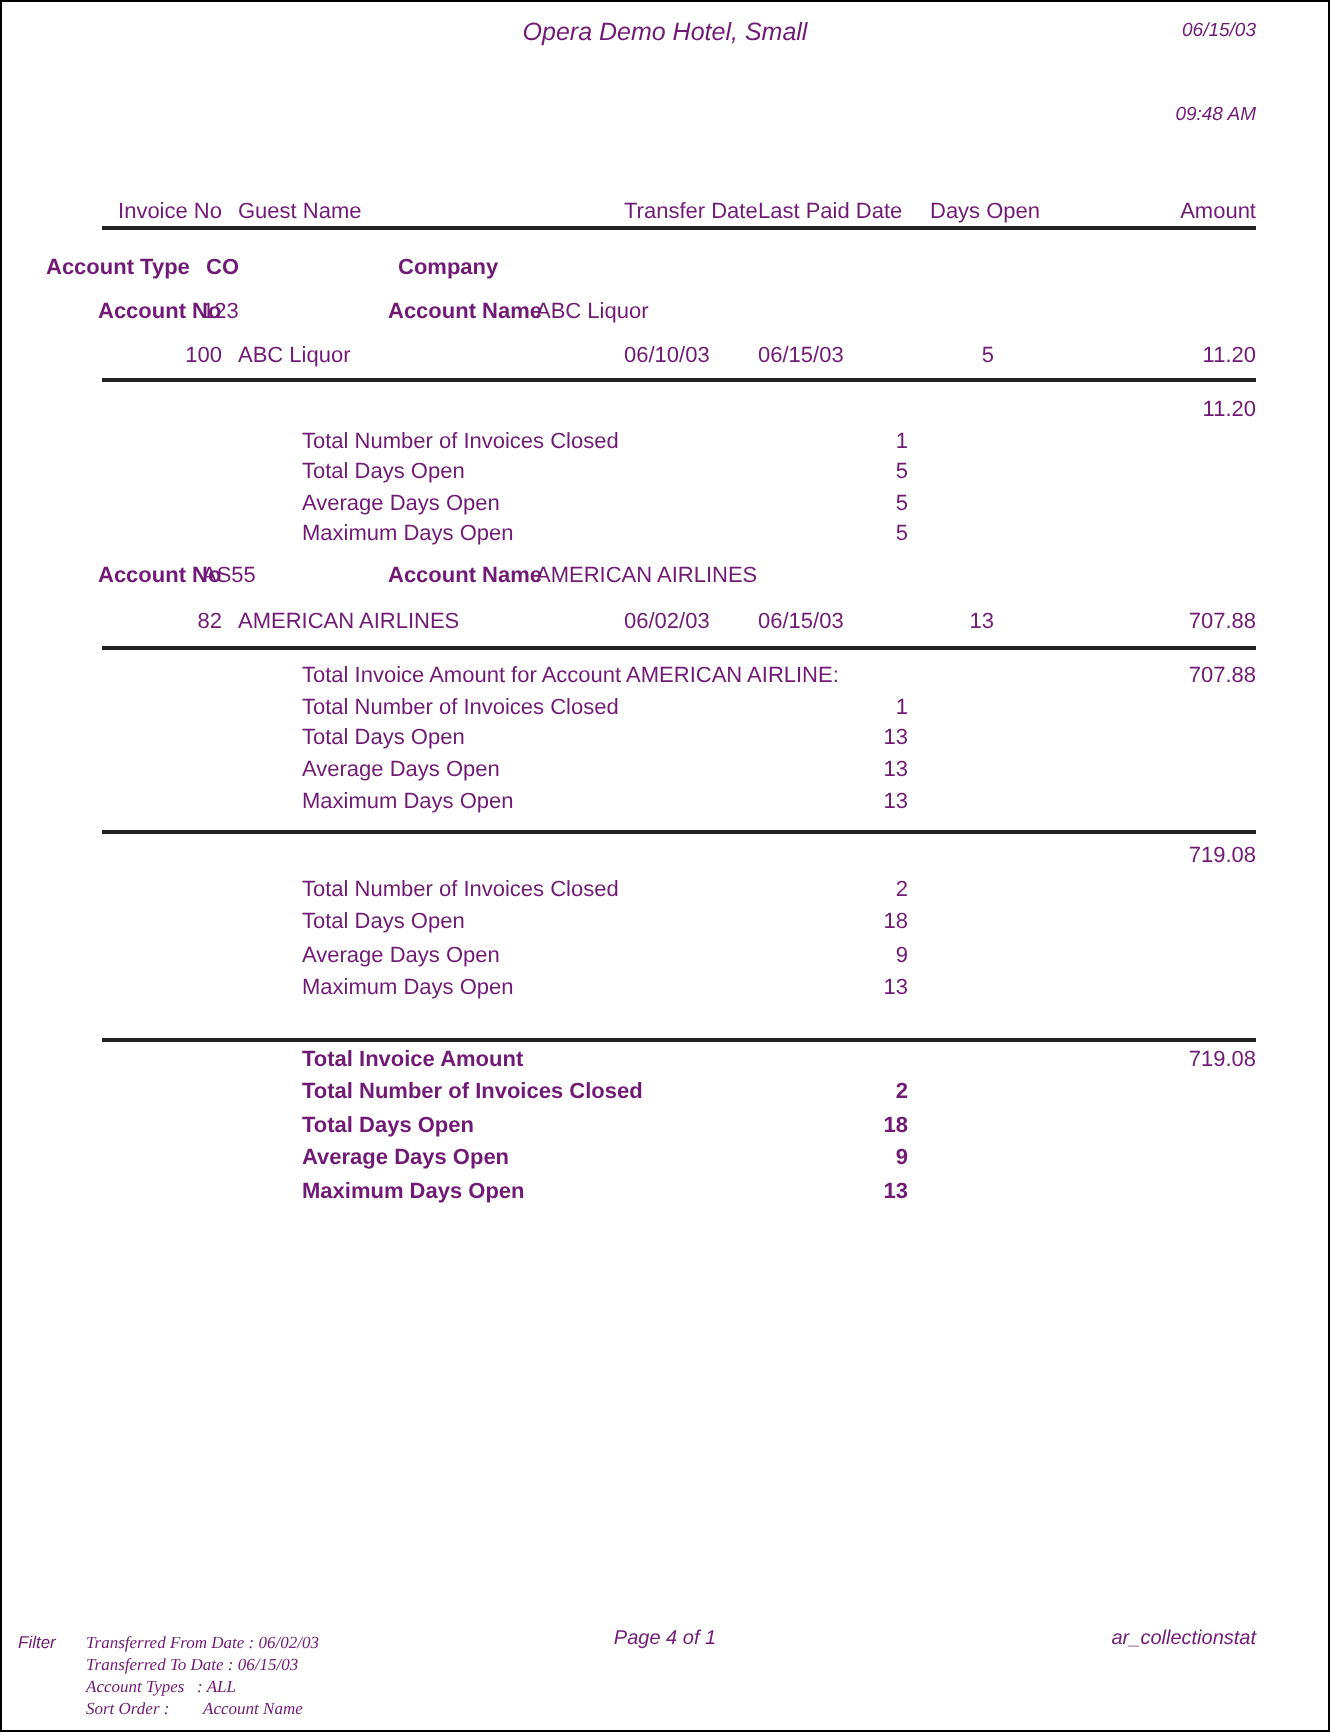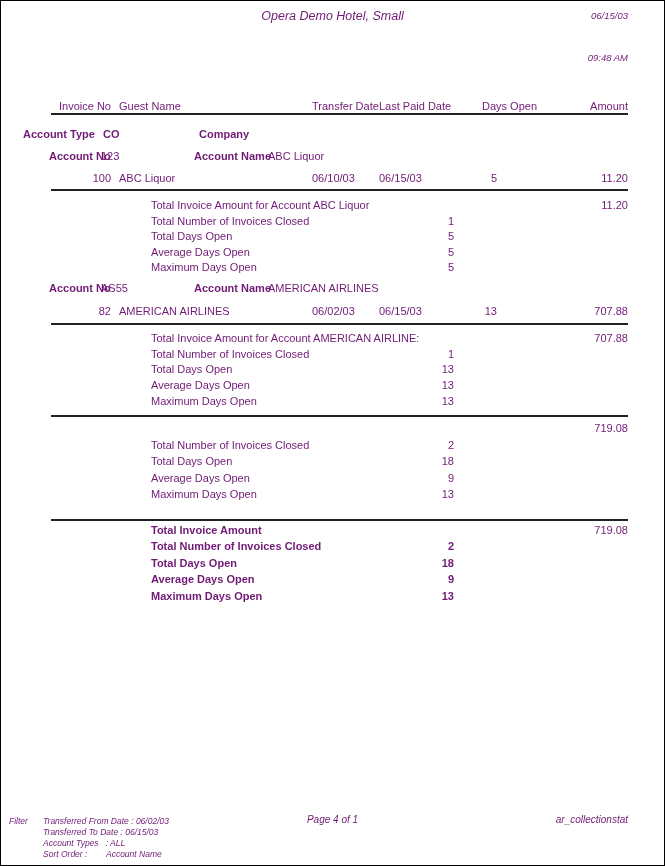--- a/index.html
+++ b/index.html
@@ -26,41 +26,41 @@
   .hdr-date { position:absolute; top:9px; right:36px; font-size:9.5px; font-style:italic; }
   .hdr-time { position:absolute; top:51px; right:36px; font-size:9.5px; font-style:italic; }
 
   .hline { position:absolute; left:50px; width:577px; height:0; border-top:2px solid #222; }
 
   
   .c-invno  { left:40px;  width:70px;  text-align:right; }
   .c-guest  { left:118px; }
   .c-trans  { left:311px; }
   .c-last   { left:378px; }
-  .c-dayshd { left:465px;padding-left:16px; }
+  .c-dayshd { left:448px;padding-left:16px; }
   .c-days   { left:420px; width:76px;  text-align:right; }
   .c-amt    { left:480px; width:147px; text-align:right; }
 
   
   .a-type-label { left:22px; }
   .a-type-code  { left:102px; }
   .a-type-name  { left:198px; }
   .a-no-label   { left:28px;margin-left:20px; }
   .a-no-value   { left:100px; }
   .a-name-label { left:193px; }
   .a-name-value { left:267px; }
 
   
   .t-label { left:150px; }
   .t-count { left:378px; width:75px; text-align:right; }
 
   
   .f-filter { position:absolute; left:8px; top:815px; font-size:8.5px; font-style:italic; }
   .f-lines  { position:absolute; left:42px; top:815px; font-size:8.5px; font-style:italic; }
-  .f-lines div { height:11px; line-height:11px; white-space:pre; }
+  .f-lines div { height:11px; line-height:11px; white-space:pre;font-family:Liberation Serif, serif; }
   .f-page   { position:absolute; left:0; top:813px; width:663px; text-align:center; font-size:10px; font-style:italic; }
   .f-report { position:absolute; right:36px; top:813px; font-size:10px; font-style:italic; }
 </style>
 </head>
 <body>
 
 <div class="page">
 
   <div class="title">Opera Demo Hotel, Small</div>
   <div class="hdr-date">06/15/03</div>
@@ -94,21 +94,20 @@
     <span class="c-guest">ABC Liquor</span>
     <span class="c-trans">06/10/03</span>
     <span class="c-last">06/15/03</span>
     <span class="c-days">5</span>
     <span class="c-amt">11.20</span>
   </div>
 
   <div class="hline" style="top:188px"></div>
 
   <div class="row" style="top:198px">
-    <span class="t-label">Total Invoice Amount for Account ABC Liquor</span>
     <span class="c-amt">11.20</span>
   </div>
   <div class="row" style="top:214px">
     <span class="t-label">Total Number of Invoices Closed</span>
     <span class="t-count">1</span>
   </div>
   <div class="row" style="top:229px">
     <span class="t-label">Total Days Open</span>
     <span class="t-count">5</span>
   </div>

